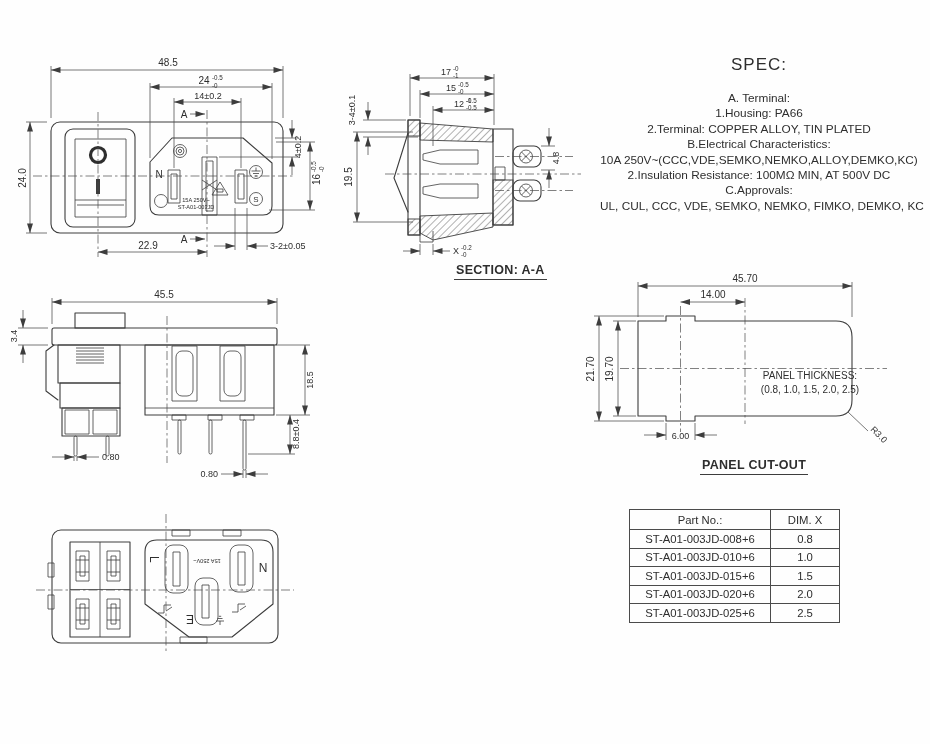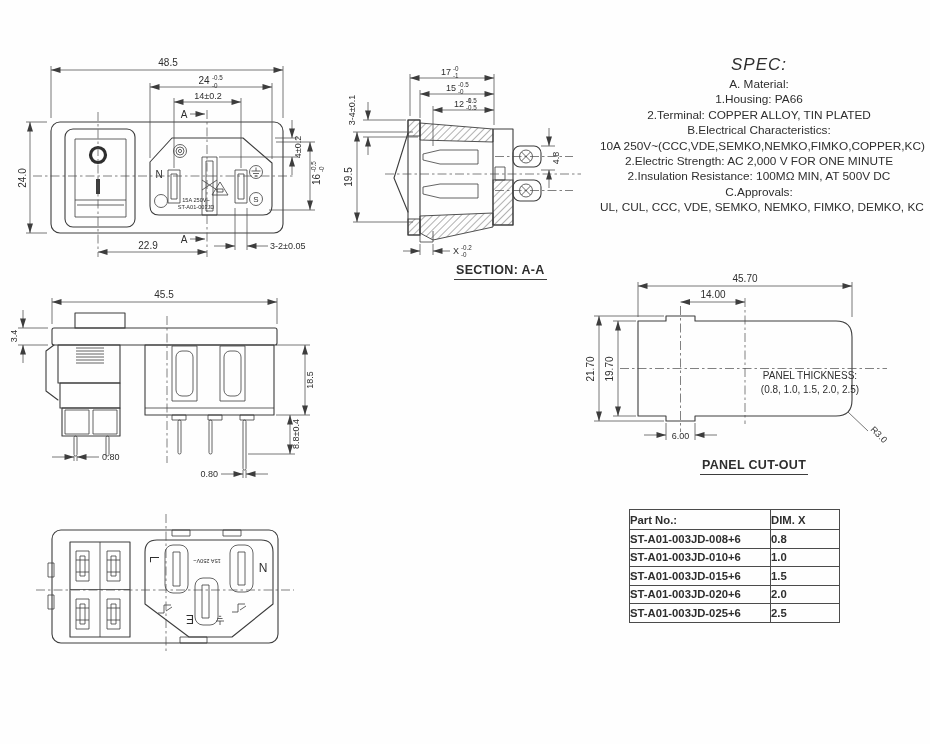--- a/index.html
+++ b/index.html
@@ -14,28 +14,28 @@
   .hp{stroke:#3d3d3d;stroke-width:0.9;}
   .fillink{fill:#3d3d3d;stroke:none;}
   text{fill:#2e2e2e;font-family:"Liberation Sans",sans-serif;}
   .t{font-size:10px;}
   .t9{font-size:9px;}
   .ts{font-size:6.3px;}
   .tm{font-size:5.6px;}
   .sym{font-size:10px;}
   
   .spec{position:absolute;left:600px;top:55px;width:318px;text-align:center;color:#2e2e2e;}
-  .spec-title{font-style:italic;font-size:17px;letter-spacing:1px;margin-bottom:2px;}
+  .spec-title{font-size:17px;letter-spacing:1px;margin-bottom:16px;}
   .spec-line{font-size:11.8px;line-height:15.4px;white-space:nowrap;}
   .view-label{position:absolute;font-size:12.5px;font-weight:bold;color:#2e2e2e;
               border-bottom:1.5px solid #3d3d3d;padding:0 2px 2px 2px;letter-spacing:0.3px;}
   
   .parts-table{position:absolute;left:629px;top:509px;border-collapse:collapse;}
-  .parts-table td,.parts-table th{border:1px solid #4b4b4b;font-size:11.3px;font-weight:bold;
-       text-align:left;color:#2e2e2e;padding:0;height:17.5px;}
+  .parts-table td,.parts-table th{border:1px solid #4b4b4b;font-size:11.3px;font-weight:normal;
+       text-align:center;color:#2e2e2e;padding:0;height:17.5px;}
   .parts-table th{height:19px;}
   .col-part{width:140px;}
   .col-dim{width:68px;margin-top:45px;}
 </style>
 </head>
 <body>
 
 <div class="sheet">
 
   <svg style="left:18px;top:38px" width="315" height="235" viewBox="0 0 315 235">
@@ -251,26 +251,25 @@
         <text class="t9" x="110" y="204">X</text>
         <text class="ts" x="118" y="200">-0.2</text>
         <text class="ts" x="118" y="207">-0</text>
       </g>
     </g>
   </svg>
   <div class="view-label" style="left:454px;top:263px">SECTION: A-A</div>
 
   <div class="spec">
     <div class="spec-title">SPEC:</div>
-    <div class="spec-line">A. Material:</div>
+    <div class="spec-line">A. Terminal:</div>
     <div class="spec-line">1.Housing: PA66</div>
     <div class="spec-line">2.Terminal: COPPER ALLOY, TIN PLATED</div>
     <div class="spec-line">B.Electrical Characteristics:</div>
-    <div class="spec-line">10A 250V~(CCC,VDE,SEMKO,NEMKO,FIMKO,COPPER,KC)</div>
-    <div class="spec-line">2.Electric Strength: AC 2,000 V FOR ONE MINUTE</div>
+    <div class="spec-line">10A 250V~(CCC,VDE,SEMKO,NEMKO,ALLOY,DEMKO,KC)</div>
     <div class="spec-line">2.Insulation Resistance: 100MΩ MIN, AT 500V DC</div>
     <div class="spec-line">C.Approvals:</div>
     <div class="spec-line">UL, CUL, CCC, VDE, SEMKO, NEMKO, FIMKO, DEMKO, KC</div>
   </div>
 
   <svg style="left:12px;top:288px" width="315" height="205" viewBox="0 0 315 205">
     <defs>
       <marker id="a3e" markerWidth="11" markerHeight="8" refX="10" refY="4" orient="auto" markerUnits="userSpaceOnUse">
           <path d="M0.5,1 L10,4 L0.5,7 Z" fill="#3d3d3d"></path>
         </marker>

